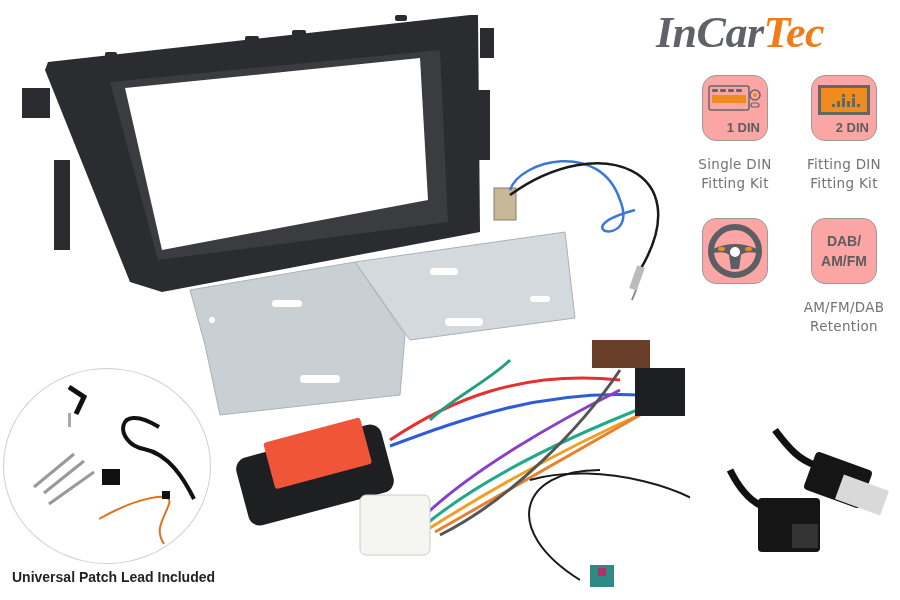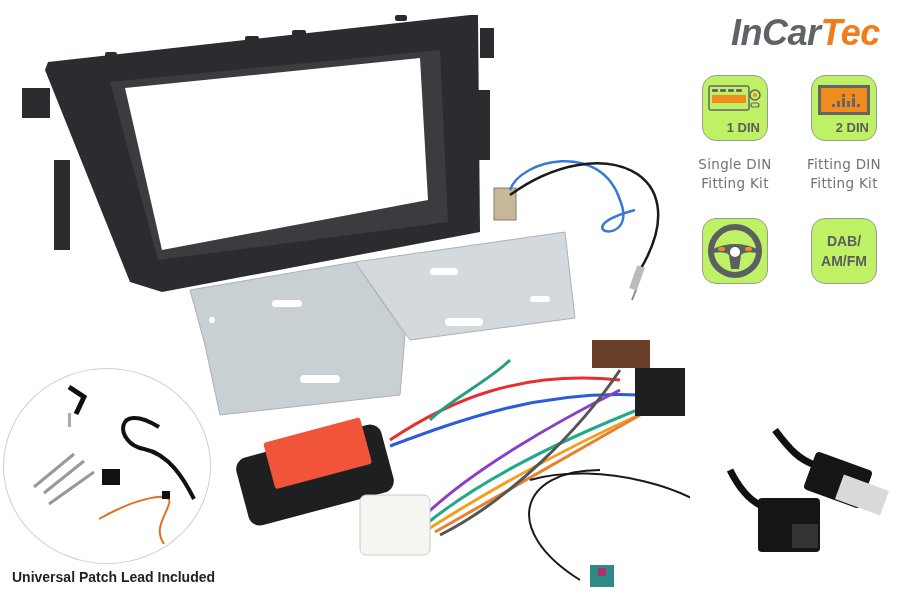--- a/index.html
+++ b/index.html
@@ -1,22 +1,22 @@
 <!DOCTYPE html>
 <html><head>
 <meta charset="utf-8">
 <style>
   html,body{margin:0;padding:0;background:#fff;}
   body{width:900px;height:600px;position:relative;overflow:hidden;font-family:"DejaVu Sans","Liberation Sans",sans-serif;}
   .abs{position:absolute;}
-  .logo{left:731px;top:8px;font-family:Liberation Sans, sans-serif;font-weight:bold;font-style:italic;font-size:36px;letter-spacing:-0.5px;line-height:50px;}
+  .logo{left:656px;top:8px;font-family:Liberation Serif, serif;font-weight:bold;font-style:italic;font-size:44px;letter-spacing:-0.5px;line-height:50px;}
   .logo .a{color:#5f6266;}
   .logo .b{color:#f07d1a;}
   .feat{position:absolute;width:100px;text-align:center;}
-  .feat .box{width:66px;height:66px;margin:0 auto;border:1.5px solid #9a9a9a;border-radius:14px;background:#bef264;position:relative;box-sizing:border-box;}
+  .feat .box{width:66px;height:66px;margin:0 auto;border:1.5px solid #9a9a9a;border-radius:14px;background:#fca5a5;position:relative;box-sizing:border-box;}
   .feat .lbl{font-size:13.5px;color:#737373;line-height:19px;margin-top:14px;letter-spacing:0.3px;}
   .din-label{position:absolute;right:7px;bottom:5px;font-size:13px;font-weight:bold;color:#5d5d5d;font-family:"Liberation Sans",sans-serif;}
   .dab-text{position:absolute;left:0;right:0;top:12px;font-size:14px;font-weight:bold;color:#5d5d5d;line-height:20px;font-family:"Liberation Sans",sans-serif;}
   .patch-circle{left:3px;top:368px;width:208px;height:196px;border-radius:50%;border:1px solid #cfcfcf;box-sizing:border-box;}
   .patch-label{left:12px;top:569px;font-family:"Liberation Sans",sans-serif;font-weight:bold;font-size:14px;color:#222;}
 </style>
 </head>
 <body>
 
 <div class="abs logo">
@@ -85,20 +85,24 @@
     </svg>
   </div>
 </div>
 
 <div class="feat" style="left:794px;top:218px;">
   <div class="box">
     <div class="dab-text">
       <div>DAB/</div>
       <div>AM/FM</div>
     </div>
+  </div>
+  <div class="lbl">
+    <div>AM/FM/DAB</div>
+    <div>Retention</div>
   </div>
 </div>
 
 <svg class="abs" style="left:0;top:0" width="690" height="600" viewBox="0 0 690 600">
 
   <g>
     <polygon points="48,62 470,15 478,15 480,232 162,292 130,282 45,70" fill="#2a2c2f"></polygon>
     <rect x="22" y="88" width="28" height="30" fill="#2a2c2f"></rect>
     <rect x="480" y="28" width="14" height="30" fill="#2a2c2f"></rect>
     <rect x="478" y="90" width="12" height="70" fill="#2a2c2f"></rect>

